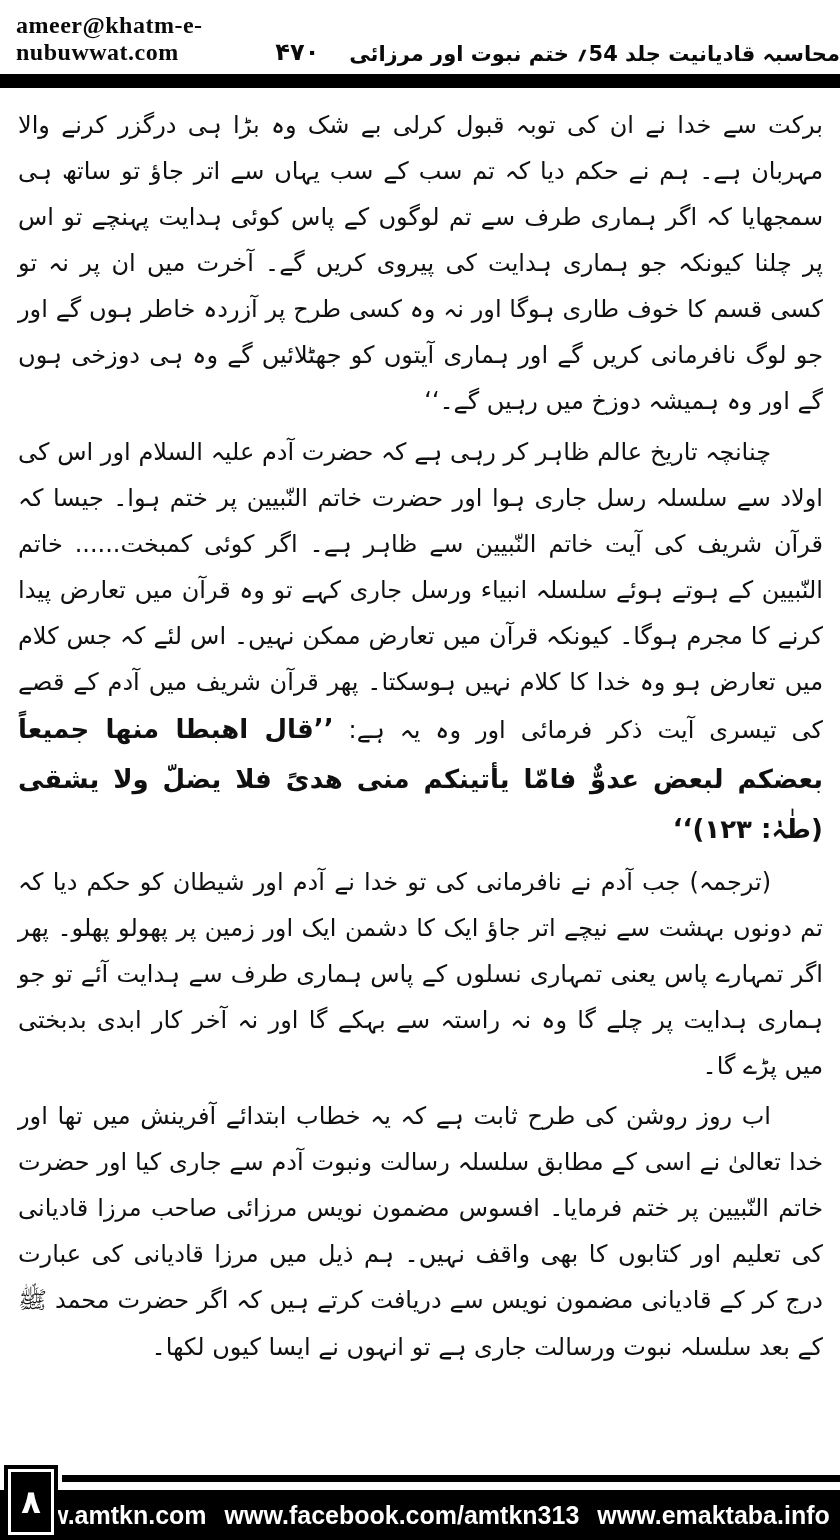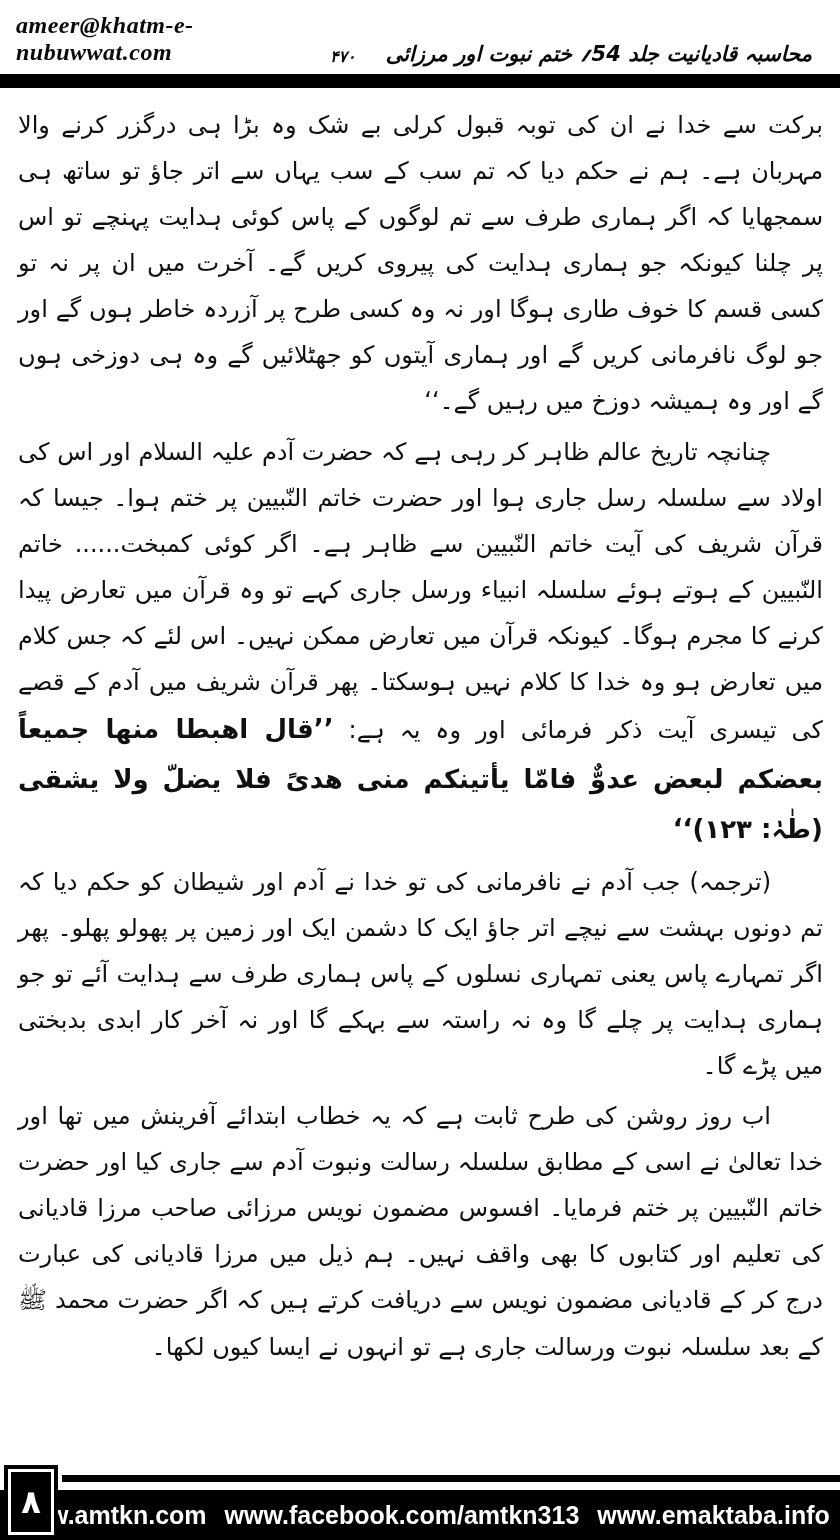--- a/index.html
+++ b/index.html
@@ -12,33 +12,32 @@
     overflow: hidden;
     font-family: "DejaVu Sans", sans-serif;
     color: #111111;
   }
 
   
   .page-header {
     display: flex;
     align-items: flex-end;
     justify-content: space-between;
-    padding: 12px 28px 8px 16px;
-    font-style: italic;
+    padding: 12px 0 8px 16px;
   }
   .email {
     font-family: "Liberation Serif", serif;
     font-weight: 700;
     font-size: 24px;
     letter-spacing: 0.5px;
     color: #0a0a0a;
     direction: ltr;
   }
   .page-num-top {
-    font-size: 16px;
+    font-size: 24px;
     font-weight: 700;
     direction: rtl;
     color: #0a0a0a;
     margin-left: 30px;
     margin-right: 30px;
     text-align: center;
   }
   .book-title {
     direction: rtl;
     font-size: 21px;

